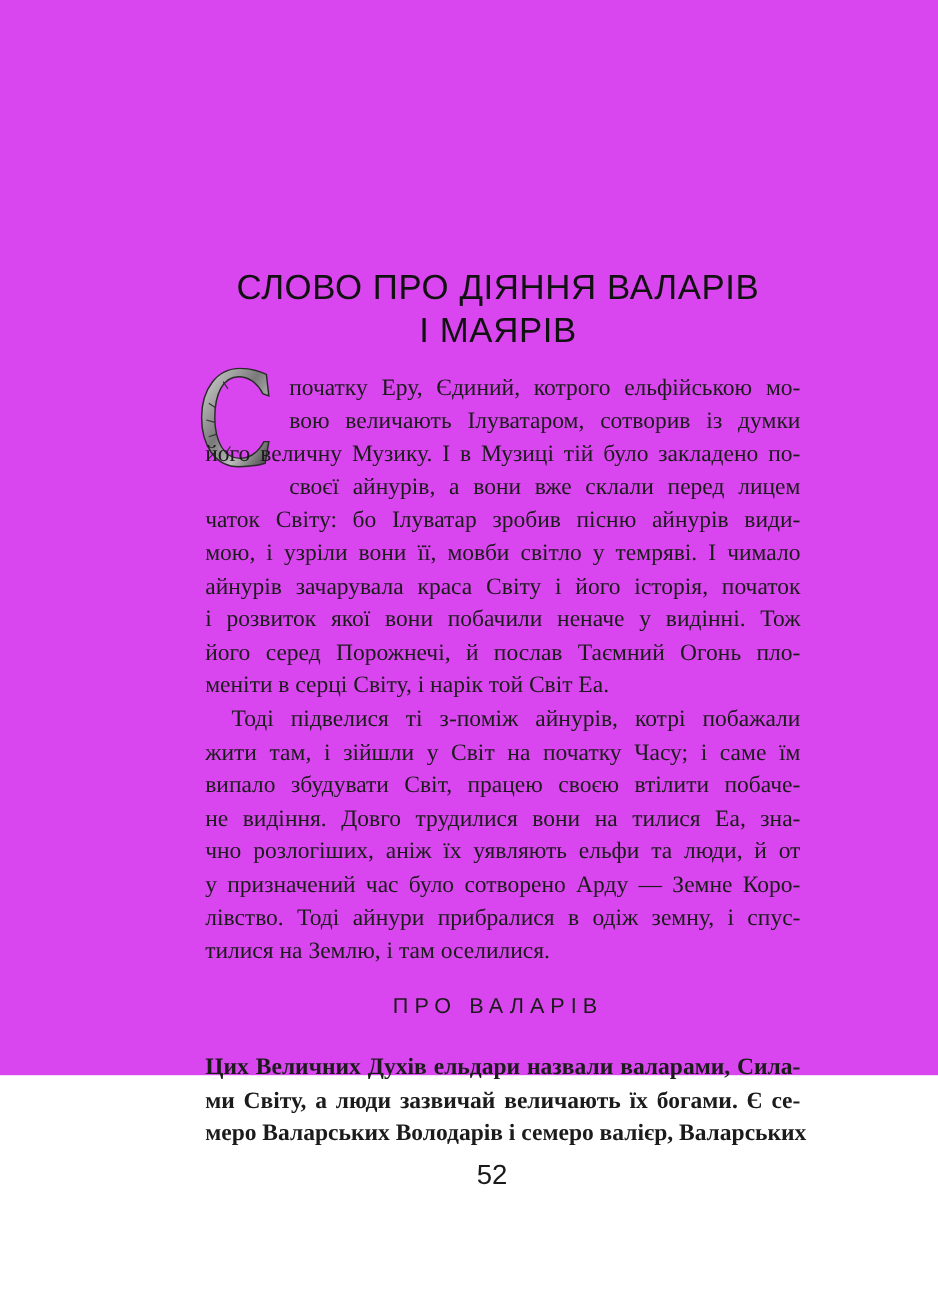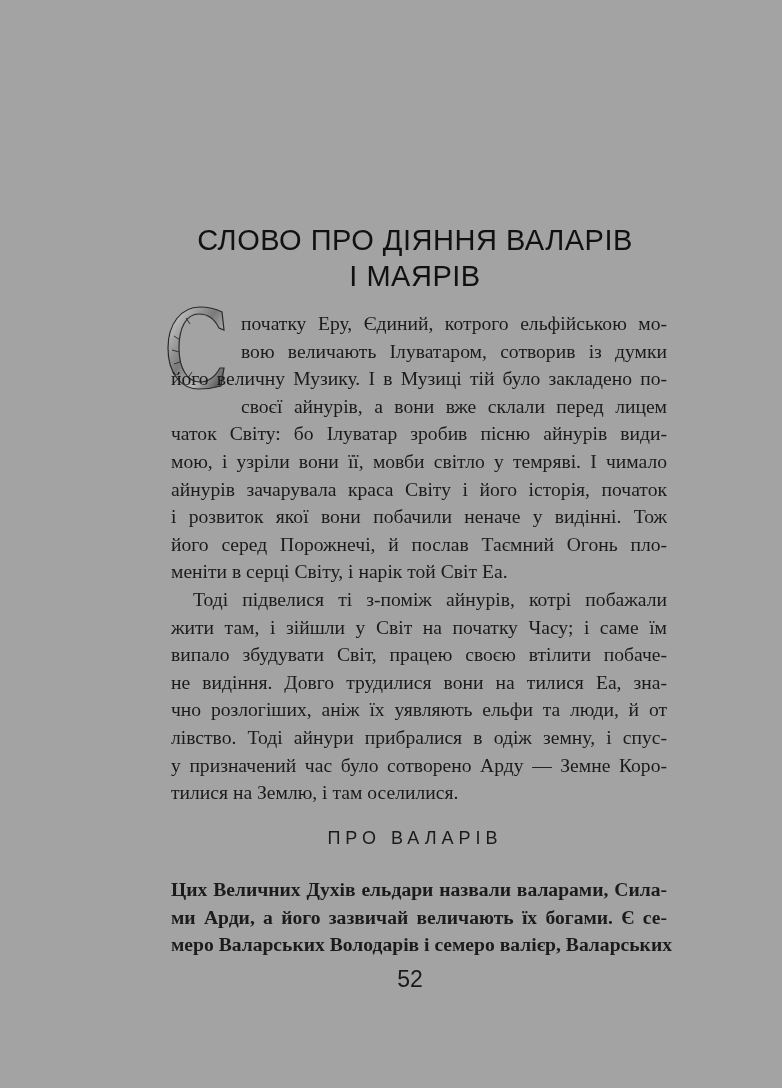--- a/index.html
+++ b/index.html
@@ -1,17 +1,17 @@
 <!DOCTYPE html>
 <html><head>
 <meta charset="utf-8">
 <style>
   html, body { margin: 0; padding: 0; background: #ffffff; }
   body { width: 782px; height: 1088px; position: relative; overflow: hidden; color: #1a1a1a; }
-  .page { position: absolute; left: 0; top: 0; width: 782px; height: 1088px; background: #a3a3a3; }
+  .page { position: absolute; left: 0; top: 0; width: 782px; height: 896px; background: #d946ef; }
   .chapter-title {
     position: absolute; left: 160px; width: 510px; top: 222px;
     text-align: center;
     font-family: "Liberation Sans", "DejaVu Sans", sans-serif;
     font-size: 29px; line-height: 36px; letter-spacing: 0.5px;
     color: #111;
   }
   .chapter-title div { white-space: nowrap; }
   .body-text {
     position: absolute; left: 171px; width: 496px;
@@ -75,28 +75,28 @@
     <span class="line">його серед Порожнечі, й послав Таємний Огонь пло-</span>
     <span class="line last">меніти в серці Світу, і нарік той Світ Еа.</span>
   </div>
 
   <div class="body-text" style="top:586px;">
     <span class="line indent">Тоді підвелися ті з-поміж айнурів, котрі побажали</span>
     <span class="line">жити там, і зійшли у Світ на початку Часу; і саме їм</span>
     <span class="line">випало збудувати Світ, працею своєю втілити побаче-</span>
     <span class="line">не видіння. Довго трудилися вони на тилися Еа, зна-</span>
     <span class="line">чно розлогіших, аніж їх уявляють ельфи та люди, й от</span>
+    <span class="line">у призначений час було сотворено Арду — Земне Коро-</span>
     <span class="line">лівство. Тоді айнури прибралися в одіж земну, і спус-</span>
-    <span class="line">у призначений час було сотворено Арду — Земне Коро-</span>
     <span class="line last">тилися на Землю, і там оселилися.</span>
   </div>
 
   <div class="section-heading">ПРО ВАЛАРІВ</div>
 
   <div class="body-text" style="top:876px;font-weight:bold;">
     <span class="line">Цих Величних Духів ельдари назвали валарами, Сила-</span>
-    <span class="line">ми Арди, а його зазвичай величають їх богами. Є се-</span>
+    <span class="line">ми Світу, а люди зазвичай величають їх богами. Є се-</span>
     <span class="line">меро Валарських Володарів і семеро валієр, Валарських</span>
   </div>
 
   <div class="page-number">52</div>
 
 </div>
 
 </body></html>

